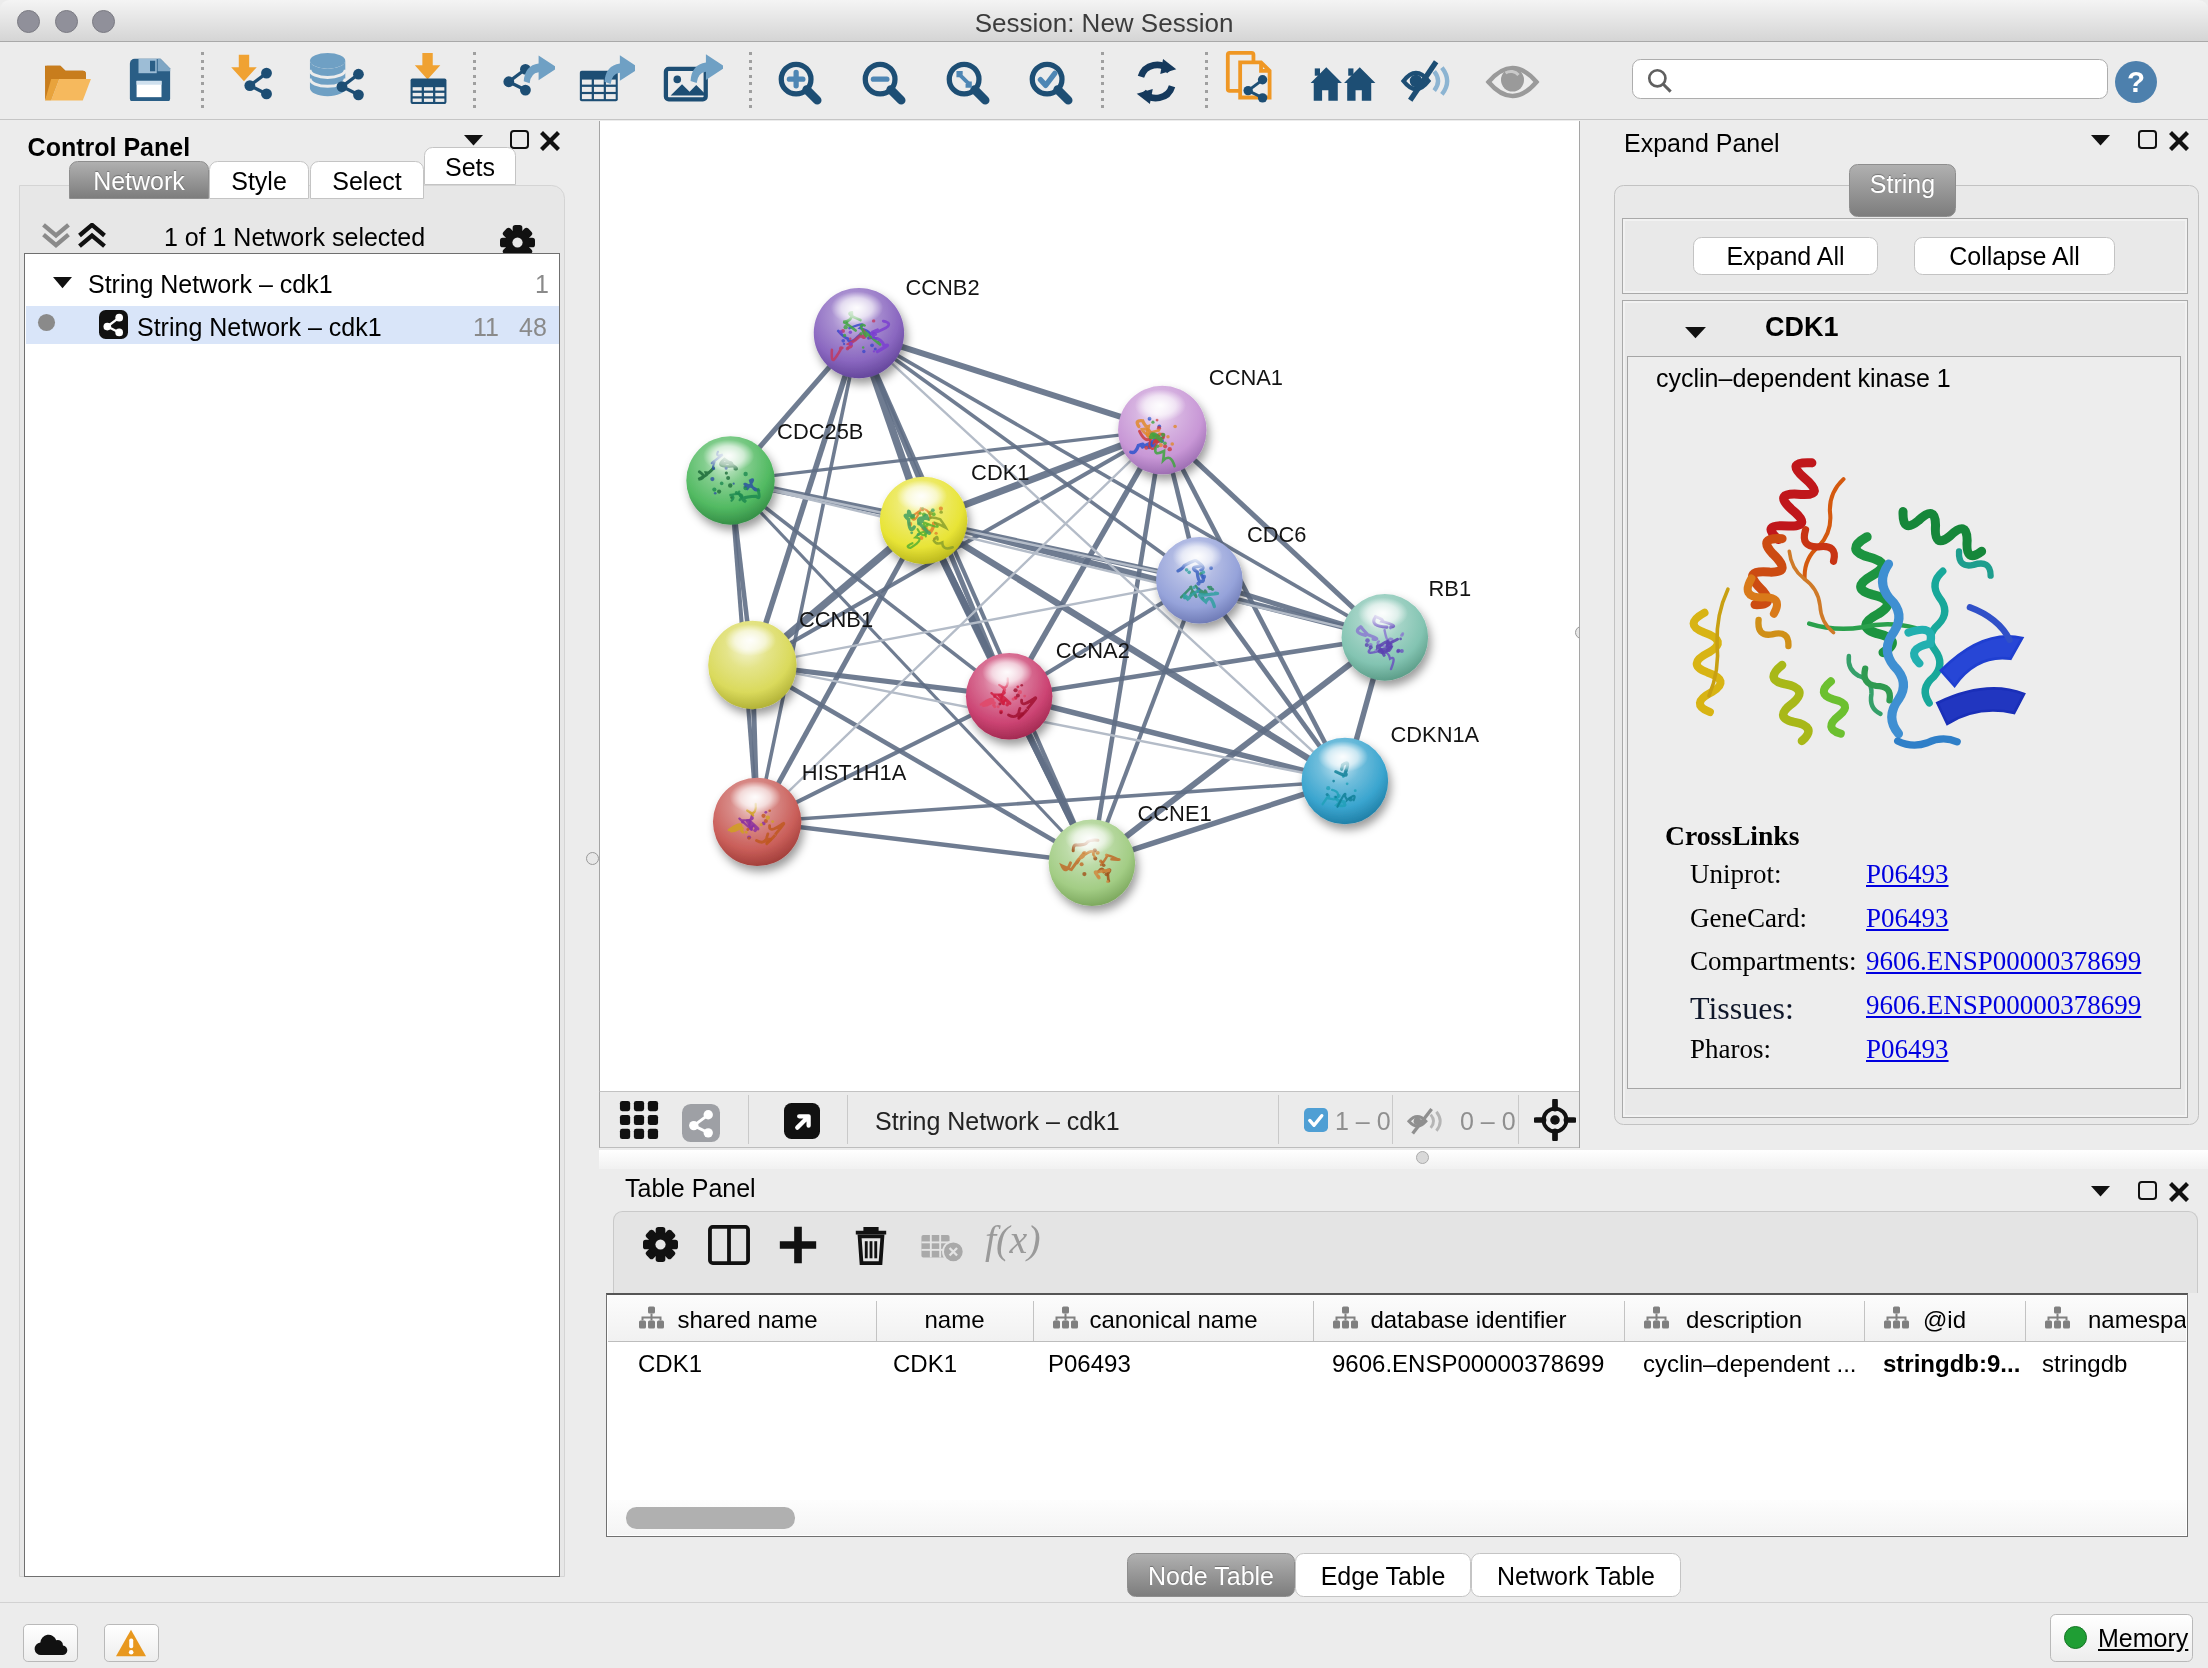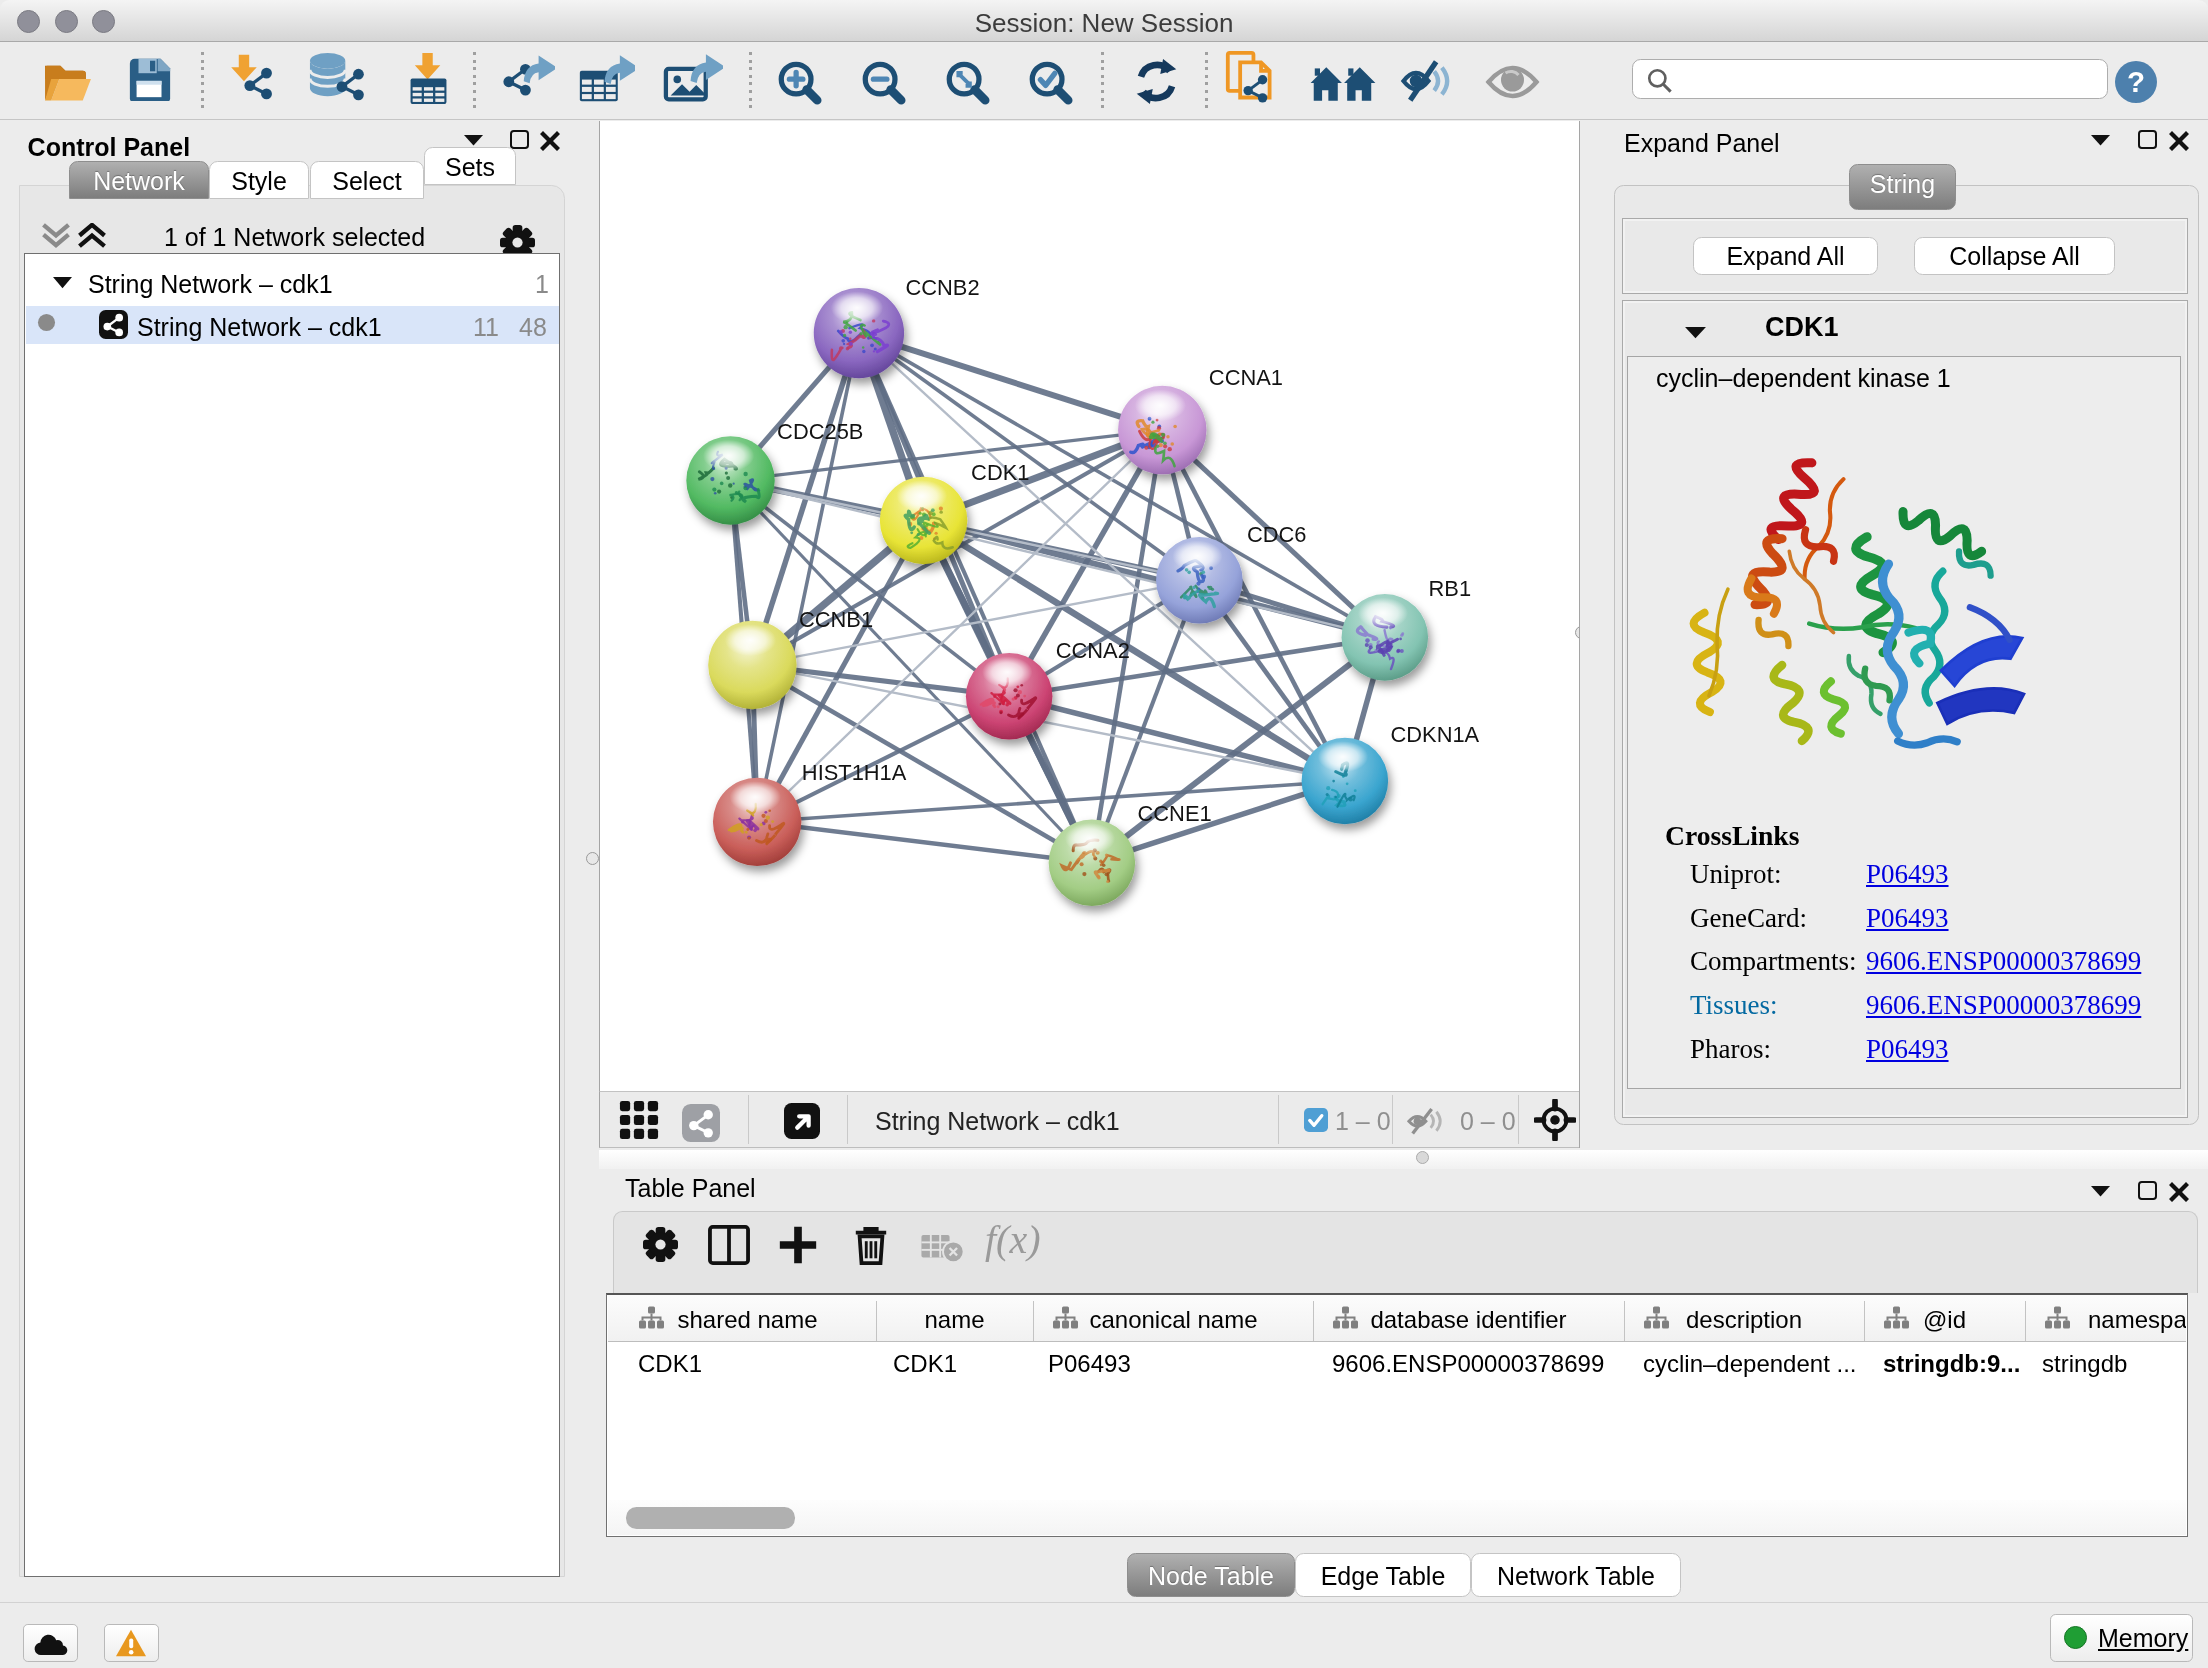--- a/index.html
+++ b/index.html
@@ -747,21 +747,21 @@
 <div class="abs" style="left:1416px;top:1151px;width:13.3px;height:13.3px;border-radius:50%;background:#d9d9d9;border:1px solid #ababab"></div>
 <div class="abs" style="left:1579px;top:121px;width:630px;height:1027px;background:#ececec;border-left:1.9px solid #a5a5a5"></div>
 <div class="txt" style="left:1624px;top:129px;font-size:25px;color:#000;font-weight:normal;">Expand Panel</div>
 <svg class="abs" style="left:2090px;top:134px" width="21" height="12.4" viewBox="0 0 22 13">
     <path d="M1 1 h20 l-10.0 11 z" fill="#111"></path>
   </svg>
 <div class="abs" style="left:2138px;top:130px;width:19px;height:19px;border:2.9px solid #111;border-radius:3.8px"></div>
 <svg class="abs" style="left:2169px;top:131px" width="20" height="20" viewBox="0 0 20 20">
     <path d="M3 0 L10 7 L17 0 L20 3 L13 10 L20 17 L17 20 L10 13 L3 20 L0 17 L7 10 L0 3 Z" fill="#111"></path>
   </svg>
-<div class="tab tabsel" style="left:1849px;top:164px;width:107px;height:46px;line-height:38px;border-radius:8.6px;z-index:3">String</div>
+<div class="tab tabsel" style="left:1849px;top:164px;width:107px;height:53px;line-height:38px;border-radius:8.6px;z-index:3">String</div>
 <div class="abs" style="left:1614px;top:185px;width:585px;height:940px;background:#e9e9e9;border:1px solid #c2c2c2;border-radius:9.5px"></div>
 <div class="abs" style="left:1622px;top:218px;width:566px;height:76px;border:1px solid #a9a9a9;box-shadow:inset 0 0 0 1.9px #f2f2f2"></div>
 <div class="swbtn" style="left:1693px;top:237px;width:185px;height:38px;line-height:36px">Expand All</div>
 <div class="swbtn" style="left:1914px;top:237px;width:201px;height:38px;line-height:36px">Collapse All</div>
 <div class="abs" style="left:1622px;top:300px;width:566px;height:818px;border:1px solid #a9a9a9;box-shadow:inset 0 0 0 1.9px #f2f2f2"></div>
 <svg class="abs" style="left:1684px;top:326px" width="23" height="13.3" viewBox="0 0 24 14">
     <path d="M1 1 h22 l-11.0 12 z" fill="#111"></path>
   </svg>
 <div class="txt" style="left:1765px;top:312px;font-size:27px;color:#000;font-weight:bold;">CDK1</div>
 <div class="abs" style="left:1627px;top:356px;width:554px;height:733px;background:#ededed;border:1px solid #a5a5a5"></div>
@@ -794,21 +794,21 @@
       <path d="M262 210 q30 -10 24 12 q-28 6 -12 22" stroke="#22b0b0" stroke-width="9"></path>
     </g>
   </svg>
 <div class="txt" style="left:1665px;top:820px;font-size:27.6px;color:#000;font-weight:bold;font-family:'Liberation Serif',serif;">CrossLinks</div>
 <div class="txt" style="left:1690px;top:859px;font-size:27px;color:#000;font-weight:normal;font-family:'Liberation Serif',serif;">Uniprot:</div>
 <div class="txt" style="left:1866px;top:859px;font-size:27px;font-family:'Liberation Serif',serif;"><a class="lk">P06493</a></div>
 <div class="txt" style="left:1690px;top:903px;font-size:27px;color:#000;font-weight:normal;font-family:'Liberation Serif',serif;">GeneCard:</div>
 <div class="txt" style="left:1866px;top:903px;font-size:27px;font-family:'Liberation Serif',serif;"><a class="lk">P06493</a></div>
 <div class="txt" style="left:1690px;top:946px;font-size:27px;color:#000;font-weight:normal;font-family:'Liberation Serif',serif;">Compartments:</div>
 <div class="txt" style="left:1866px;top:946px;font-size:27px;font-family:'Liberation Serif',serif;"><a class="lk">9606.ENSP00000378699</a></div>
-<div class="txt" style="left:1690px;top:990px;font-size:27px;color:#0369a1;font-weight:normal;font-family:'Liberation Serif',serif;">Tissues:</div>
+<div class="txt" style="left:1690px;top:990px;font-size:32px;color:#0f172a;font-weight:normal;font-family:'Liberation Serif',serif;">Tissues:</div>
 <div class="txt" style="left:1866px;top:990px;font-size:27px;font-family:'Liberation Serif',serif;"><a class="lk">9606.ENSP00000378699</a></div>
 <div class="txt" style="left:1690px;top:1034px;font-size:27px;color:#000;font-weight:normal;font-family:'Liberation Serif',serif;">Pharos:</div>
 <div class="txt" style="left:1866px;top:1034px;font-size:27px;font-family:'Liberation Serif',serif;"><a class="lk">P06493</a></div>
 <div class="abs" style="left:599px;top:1169px;width:1609px;height:433px;background:#ececec"></div>
 <div class="txt" style="left:625px;top:1174px;font-size:25px;color:#000;font-weight:normal;">Table Panel</div>
 <svg class="abs" style="left:2090px;top:1185px" width="21" height="12.4" viewBox="0 0 22 13">
     <path d="M1 1 h20 l-10.0 11 z" fill="#111"></path>
   </svg>
 <div class="abs" style="left:2138px;top:1181px;width:19px;height:19px;border:2.9px solid #111;border-radius:3.8px"></div>
 <svg class="abs" style="left:2169px;top:1182px" width="20" height="20" viewBox="0 0 20 20">

